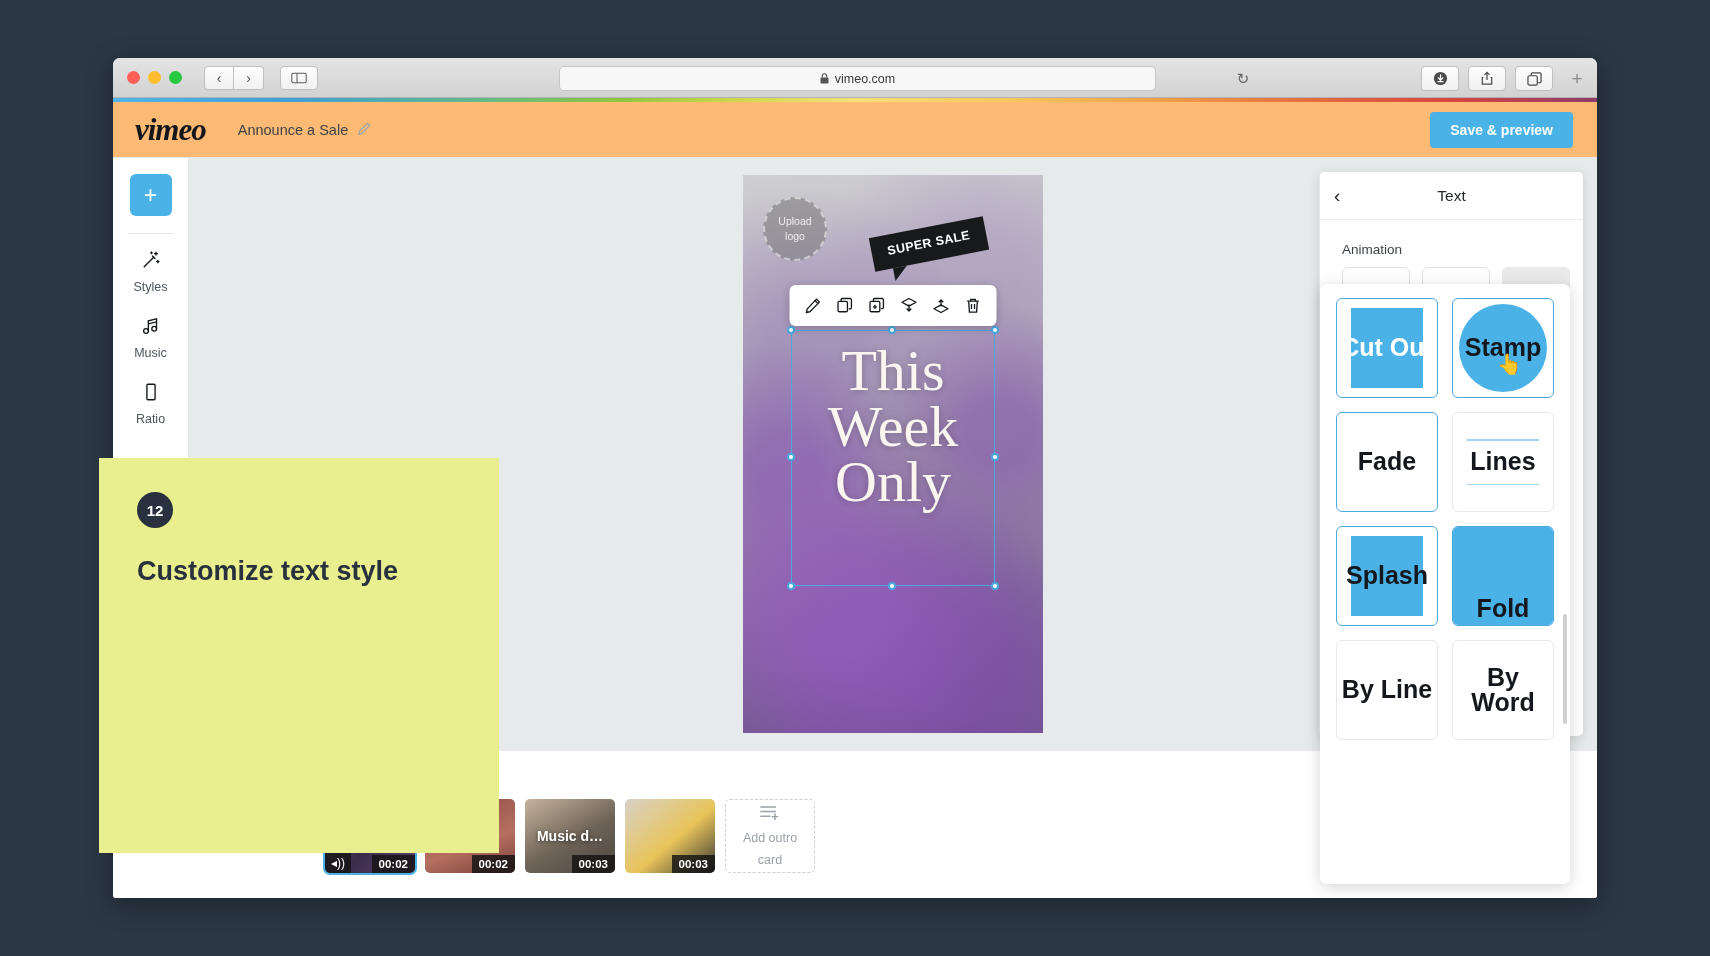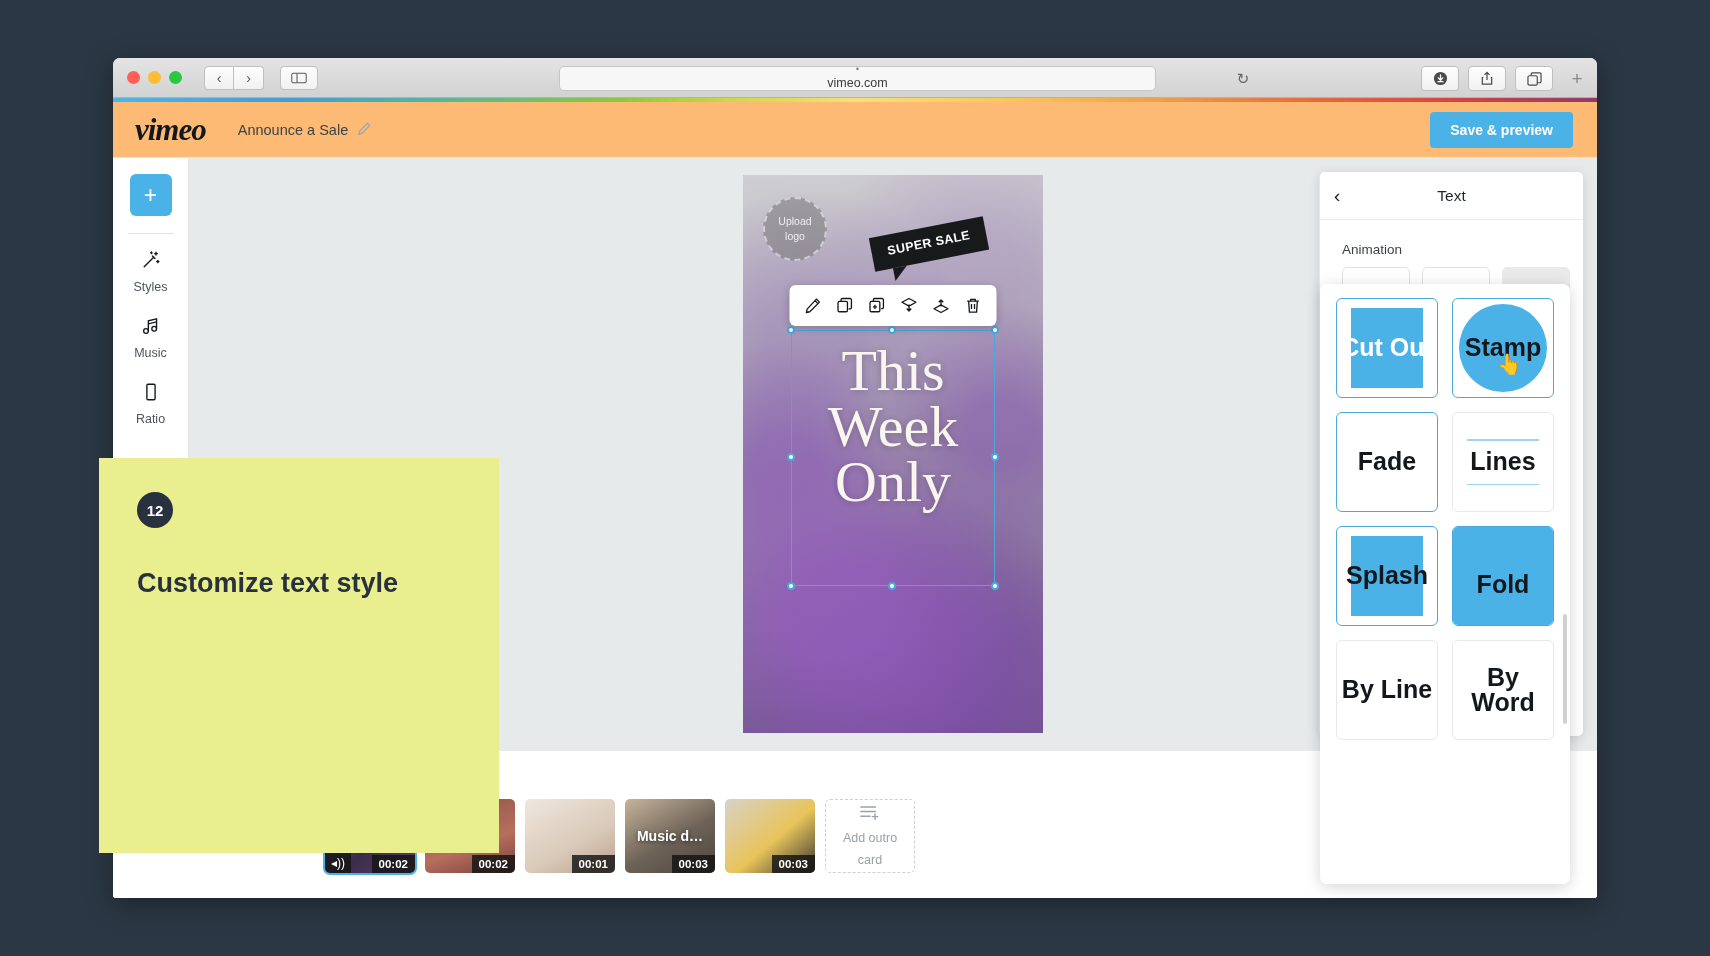--- a/index.html
+++ b/index.html
@@ -51,21 +51,21 @@
   .sidebar-toggle-btn { margin-left: 16px; width: 38px; }
 
   #url-field {
     position: absolute; left: 446px; top: 8px;
     width: 597px; height: 25px;
     background: #f7f7f7;
     border: 1px solid #c6c6c6;
     border-radius: 5px;
     display: flex; align-items: center; justify-content: center;
     gap: 6px;
-    font-size: 12.5px; color: #3a3a3a; flex-direction: column;
+    font-size: 12.5px; color: #3a3a3a;
   }
   #reload-btn {
     position: absolute; left: 1117px; top: 8px;
     width: 26px; height: 25px;
     display: flex; align-items: center; justify-content: center;
     font-size: 15px; color: #666;
   }
   #tb-right { position: absolute; right: 44px; top: 8px; display: flex; gap: 9px; }
   #tb-right .tb-btn { width: 38px; height: 25px; }
   #newtab-btn {
@@ -291,21 +291,21 @@
     transform: translate(-50%,-50%);
     width: 88px; height: 88px; border-radius: 50%;
     background: #4bb2e8;
   }
   .anim-opt .lbl { position: relative; z-index: 2; }
   .anim-opt.white-label .lbl { color: #fff; }
   .anim-opt .rule { position: absolute; left: 14%; width: 72%; height: 1.5px; background: #9fd3ef; z-index: 2; }
   .anim-opt .rule.top { top: 26px; }
   .anim-opt .rule.bot { bottom: 26px; }
   .anim-opt.wide-fill .fill-square { left: 0; top: 0; width: 100%; height: 100%; }
-  .anim-opt.lbl-bottom { align-items: flex-end; padding-bottom: 28px; }
+  .anim-opt.lbl-bottom { align-items: flex-end; padding-bottom: 4px; }
   #cursor-pointer {
     position: absolute; left: 50%; top: 56%;
     transform: translate(-22%, 0);
     font-size: 20px; z-index: 5; pointer-events: none;
   }
   #dd-scrollbar {
     position: absolute; right: 3px; top: 330px;
     width: 4px; height: 110px; border-radius: 2px;
     background: #d0d0d0;
   }
@@ -361,21 +361,21 @@
     z-index: 40;
     padding: 34px 38px;
   }
   #callout-badge {
     width: 36px; height: 36px; border-radius: 50%;
     background: #28313d; color: #fff;
     font-size: 15px; font-weight: bold;
     display: flex; align-items: center; justify-content: center;
   }
   #callout-heading {
-    margin-top: 40px;
+    margin-top: 28px;
     font-size: 27px; font-weight: bold; color: #28313d;
   }
 </style>
 </head>
 <body>
 
 <div id="browser-window">
 
   <div id="titlebar">
     <div class="traffic">
@@ -564,23 +564,20 @@
   </div>
 
   <div id="timeline">
     <div class="clip selected" style="background:linear-gradient(135deg,#7a5a8c,#3b2c4a 55%,#5d3f6e)">
       <span class="clip-audio">◂))</span>
       <span class="clip-dur">00:02</span>
     </div>
     <div class="clip" style="background:linear-gradient(160deg,#8d4f47,#b56f5e 60%,#7a3f3a)">
       <span class="clip-dur">00:02</span>
     </div>
-    <div class="clip" style="background:linear-gradient(150deg,#efe7de,#d9c9b8 60%,#b9a08c)">
-      <span class="clip-dur">00:01</span>
-    </div>
     <div class="clip" style="background:linear-gradient(150deg,#c6b49c,#6d6257 55%,#4b4740)">
       <span class="clip-caption">Music d…</span>
       <span class="clip-dur">00:03</span>
     </div>
     <div class="clip" style="background:linear-gradient(140deg,#d8d2c8,#e8c45a 55%,#3a3733)">
       <span class="clip-dur">00:03</span>
     </div>
     <div id="add-outro">
       <span>
         <svg viewBox="0 0 24 18" fill="none" stroke="#9aa1a8" stroke-width="1.6" stroke-linecap="round">

